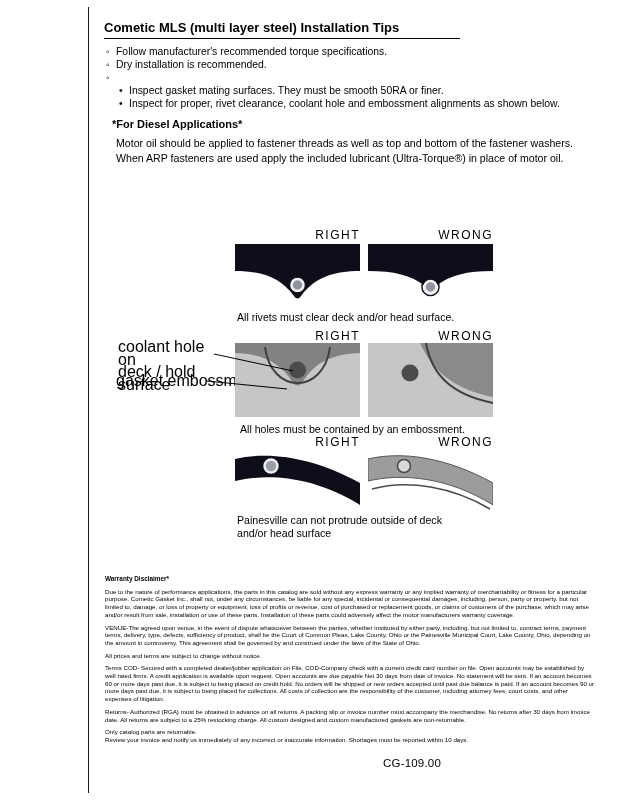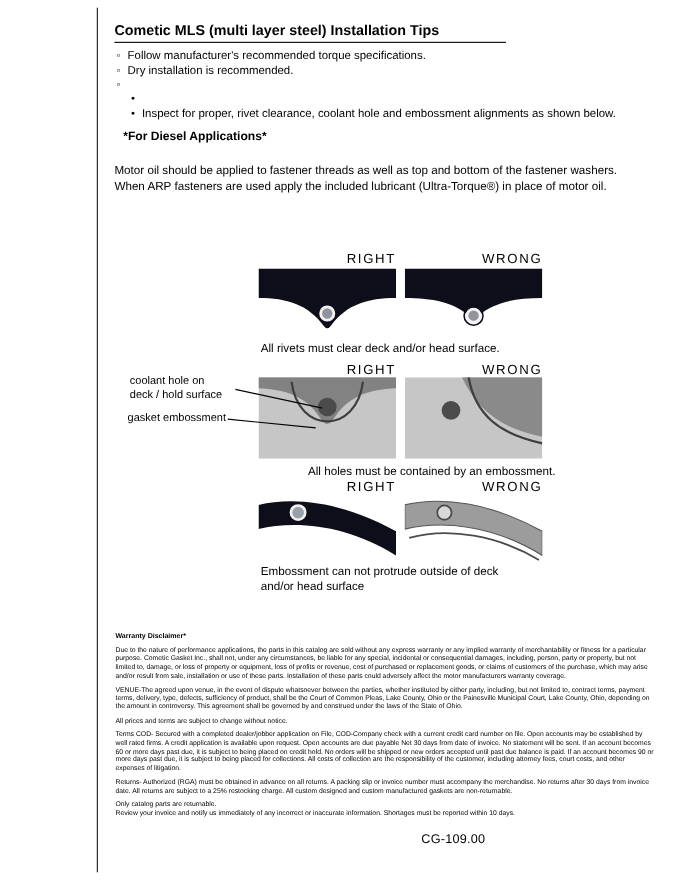--- a/index.html
+++ b/index.html
@@ -4,26 +4,26 @@
 <style>
   html,body{margin:0;padding:0;background:#ffffff;}
   .page{position:relative;width:618px;height:800px;background:#ffffff;font-family:"Liberation Sans",sans-serif;color:#000;overflow:hidden;}
   .left-rule{position:absolute;left:88px;top:7px;width:1px;height:786px;background:#1a1a1a;}
   .title{position:absolute;left:104px;top:20px;width:356px;font-size:13px;font-weight:bold;padding-bottom:3px;border-bottom:1.6px solid #000;}
   .bullet-list{position:absolute;left:106px;top:45px;font-size:10.4px;line-height:13px;width:480px;}
   .bullet-row{display:flex;}
   .bullet-row .marker{flex:0 0 10px;width:10px;}
   .bullet-row.sub{margin-left:13px;}
   .heading{position:absolute;left:112px;top:118px;font-size:11px;font-weight:bold;}
-  .para{position:absolute;left:104px;width:472px;font-size:10.6px;line-height:14.5px;margin-top:12px;}
+  .para{position:absolute;left:116px;width:472px;font-size:10.6px;line-height:14.5px;}
   .fig-label{position:absolute;width:125px;text-align:right;font-size:12px;letter-spacing:1.5px;}
   .fig{position:absolute;width:125px;}
   .fig svg{display:block;}
   .caption{position:absolute;font-size:10.6px;line-height:13px;}
-  .callout{position:absolute;font-size:10px;line-height:12.5px;}
+  .callout{position:absolute;font-size:16px;line-height:12.5px;}
   .arrows{position:absolute;left:0;top:0;width:618px;height:800px;pointer-events:none;}
   .disclaimer{position:absolute;left:105px;top:575px;width:490px;font-size:6.2px;line-height:7.7px;}
   .disclaimer .dh{font-weight:bold;margin:0 0 5px 0;font-size:6.4px;}
   .disclaimer p{margin:0 0 5px 0;}
   .disclaimer p.tight{margin:0;}
   .footer{position:absolute;left:383px;top:757px;font-size:11.5px;letter-spacing:0.2px;}
 </style>
 </head>
 <body>
 
@@ -40,20 +40,21 @@
     </div>
     <div class="bullet-row">
       <span class="marker">◦</span>
       <span>Dry installation is recommended.</span>
     </div>
     <div class="bullet-row">
       <span class="marker">◦</span>
     </div>
     <div class="bullet-row sub">
       <span class="marker">•</span>
+      <span>Inspect gasket mating surfaces.  They must be smooth 50RA or finer.</span>
     </div>
     <div class="bullet-row sub">
       <span class="marker">•</span>
       <span>Inspect for proper, rivet clearance, coolant hole and embossment alignments as shown below.</span>
     </div>
   </div>
 
   <div class="heading">*For Diesel Applications*</div>
   <div class="para" style="top:136px;">Motor oil should be applied to fastener threads as well as top and bottom of the fastener washers. When ARP fasteners are used apply the included lubricant (Ultra-Torque®) in place of motor oil.</div>
 
@@ -93,40 +94,40 @@
     </svg>
   </div>
   <div class="fig" style="left:368px;top:343px;">
     <svg width="125" height="74" viewBox="0 0 125 74">
       <rect width="125" height="74" fill="#c6c6c6"></rect>
       <path d="M125,0 V54 C85,46 65,28 52,0 Z" fill="#8a8a8a"></path>
       <circle cx="42" cy="30" r="8.5" fill="#4b4b4b"></circle>
       <path d="M58,0 C64,34 86,52 125,60" fill="none" stroke="#3f3f3f" stroke-width="2"></path>
     </svg>
   </div>
-  <div class="caption" style="left:240px;top:423px;margin-left:40px;">All holes must be contained by an embossment.</div>
+  <div class="caption" style="left:240px;top:423px;">All holes must be contained by an embossment.</div>
 
   <div class="fig-label" style="left:235px;top:435px;">RIGHT</div>
   <div class="fig-label" style="left:368px;top:435px;">WRONG</div>
 
   <div class="fig" style="left:235px;top:449px;">
     <svg width="125" height="62" viewBox="0 0 125 62">
       <path d="M0,10 C34,2 78,8 125,34 L125,56 C80,28 34,24 0,32 Z" fill="#0e0e1a"></path>
       <circle cx="36" cy="17" r="6.5" fill="#9aa0a8" stroke="#f2f2f2" stroke-width="2.4"></circle>
     </svg>
   </div>
   <div class="fig" style="left:368px;top:449px;">
     <svg width="125" height="62" viewBox="0 0 125 62">
       <path d="M0,10 C34,2 78,8 125,34 L125,56 C80,28 34,24 0,32 Z" fill="#9c9c9c" stroke="#555" stroke-width="1"></path>
       <circle cx="36" cy="17" r="6.5" fill="#d9d9d9" stroke="#4b4b4b" stroke-width="1.6"></circle>
       <path d="M4,40 C40,30 85,38 122,60" fill="none" stroke="#4b4b4b" stroke-width="1.6"></path>
     </svg>
   </div>
   <div class="caption" style="left:237px;top:514px;">
-    <div>Embossment can not protrude outside of deck</div>
+    <div>Painesville can not protrude outside of deck</div>
     <div>and/or head surface</div>
   </div>
 
   <svg class="arrows">
     <line x1="214" y1="354" x2="293" y2="371" stroke="#000" stroke-width="1"></line>
     <line x1="207" y1="381" x2="287" y2="389" stroke="#000" stroke-width="1"></line>
   </svg>
 
   <div class="disclaimer">
     <div class="dh">Warranty Disclaimer*</div>

